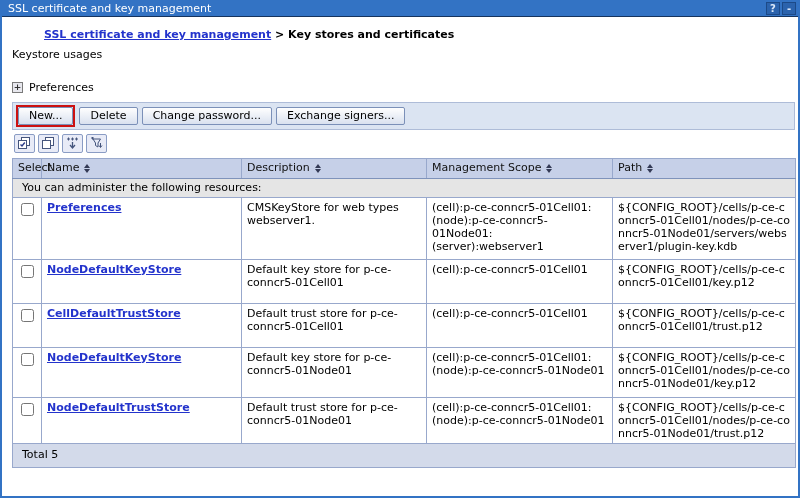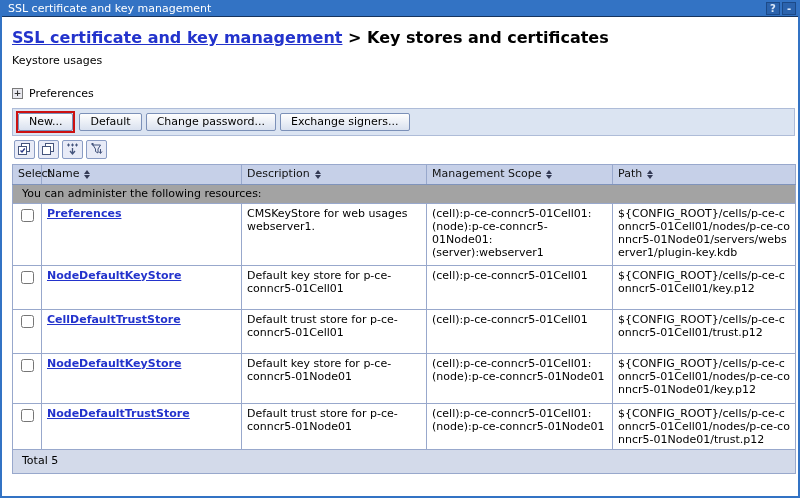--- a/index.html
+++ b/index.html
@@ -17,21 +17,21 @@
     color:#fff; font-size:11px;
   }
   .titlebar .title{ flex:1; white-space:nowrap; }
   .tb-btn{
     width:14px; height:13px; margin-left:2px; background:#2b63ad;
     border:1px solid #1c4a88; color:#dce8f8; font-size:10px; line-height:11px;
     text-align:center; cursor:default; font-weight:bold;
   }
   
   .content{ padding:11px 7px 0 10px; }
-  .breadcrumb{ font-size:16px; font-weight:bold; margin-bottom:7px; }
+  .breadcrumb{ font-size:11px; font-weight:bold; margin-bottom:7px;margin-left:32px; }
   .breadcrumb a{ color:#2333cc; text-decoration:underline; }
   .breadcrumb .sep, .breadcrumb .current{ color:#000; }
   .description{ margin-bottom:14px; }
   .field-label{ margin-bottom:20px; }
   .select-box{
     margin-left:25px; width:162px; height:19px; background:#d6d6d6;
     border:1px solid #4a4a4a; display:flex; align-items:center; cursor:default;
   }
   .select-box .value{ flex:1; padding-left:5px; }
   .select-box .arrow-btn{
@@ -63,21 +63,21 @@
   
   table{ border-collapse:collapse; table-layout:fixed; width:783px; }
   th, td{ border:1px solid #98a8cc; vertical-align:top; text-align:left; font-weight:normal; }
   thead th{
     background:#c6d0e8; height:20px; padding:2px 5px; font-size:11px; color:#111;
     border-bottom:1px solid #7f93bb; white-space:nowrap;
   }
   .sort-wrap{ display:inline-flex; flex-direction:column; vertical-align:middle; margin-left:5px; gap:1px; }
   .tri-s-up{ width:0;height:0;border-left:3px solid transparent;border-right:3px solid transparent;border-bottom:4px solid #333a55; }
   .tri-s-dn{ width:0;height:0;border-left:3px solid transparent;border-right:3px solid transparent;border-top:4px solid #333a55; }
-  .caption-row td{ background:#a3a3a3; padding:2px 5px 3px 9px; }
+  .caption-row td{ background:#e5e5e5; padding:2px 5px 3px 9px; }
   tbody td{ padding:3px 5px; background:#fff; line-height:13px; }
   td.col-select{ text-align:center; padding-top:5px; }
   td.path-cell{ overflow-wrap:anywhere; word-break:break-all; }
   tbody a{ color:#2333cc; font-weight:bold; text-decoration:underline; }
   tr.r0{ height:62px; } tr.r1{ height:44px; } tr.r2{ height:44px; } tr.r3{ height:50px; } tr.r4{ height:38px; }
   .footer-row td{ background:#d3daea; padding:4px 5px 5px 9px; height:24px; }
   col.c-select{ width:29px; } col.c-name{ width:200px; } col.c-desc{ width:185px; }
   col.c-scope{ width:186px; } col.c-path{ width:183px; }
   input[type=checkbox]{ width:13px; height:13px; }
 </style>
@@ -101,21 +101,21 @@
 
   <div class="field-label">Keystore usages</div>
 
   <div class="prefs">
     <span class="expand-box">+</span>
     <span>Preferences</span>
   </div>
 
   <div class="btn-strip">
     <span class="hl-red"><button class="ws-btn">New...</button></span>
-    <button class="ws-btn">Default</button>
+    <button class="ws-btn">Delete</button>
     <button class="ws-btn">Change password...</button>
     <button class="ws-btn">Exchange signers...</button>
   </div>
 
   <div class="icon-row">
     <span class="tbl-icon">
       <svg width="13" height="13" viewBox="0 0 13 13">
           <rect x="3.5" y="0.5" width="8" height="8" fill="#fff" stroke="#44547c"></rect>
           <rect x="0.5" y="3.5" width="8" height="8" fill="#fff" stroke="#44547c"></rect>
           <path d="M2.5 7.5 L4 9 L6.8 5.5" fill="none" stroke="#2b3a88" stroke-width="1.4"></path>
@@ -172,21 +172,21 @@
       </tr>
     </thead>
     <tbody>
       <tr class="caption-row">
         <td colspan="5">You can administer the following resources:</td>
       </tr>
 
     <tr class="r0">
           <td class="col-select"><input type="checkbox" style=""></td>
           <td><a href="#">Preferences</a></td>
-          <td>CMSKeyStore for web usages webserver1.</td>
+          <td>CMSKeyStore for web types webserver1.</td>
           <td>(cell):p-ce-conncr5-01Cell01: (node):p-ce-conncr5-01Node01: (server):webserver1</td>
           <td class="path-cell">${CONFIG_ROOT}/cells/p-ce-conncr5-01Cell01/nodes/p-ce-conncr5-01Node01/servers/webserver1/plugin-key.kdb</td>
         </tr>
         <tr class="r1">
           <td class="col-select"><input type="checkbox" style=""></td>
           <td><a href="#">NodeDefaultKeyStore</a></td>
           <td>Default key store for p-ce-conncr5-01Cell01</td>
           <td>(cell):p-ce-conncr5-01Cell01</td>
           <td class="path-cell">${CONFIG_ROOT}/cells/p-ce-conncr5-01Cell01/key.p12</td>
         </tr>

